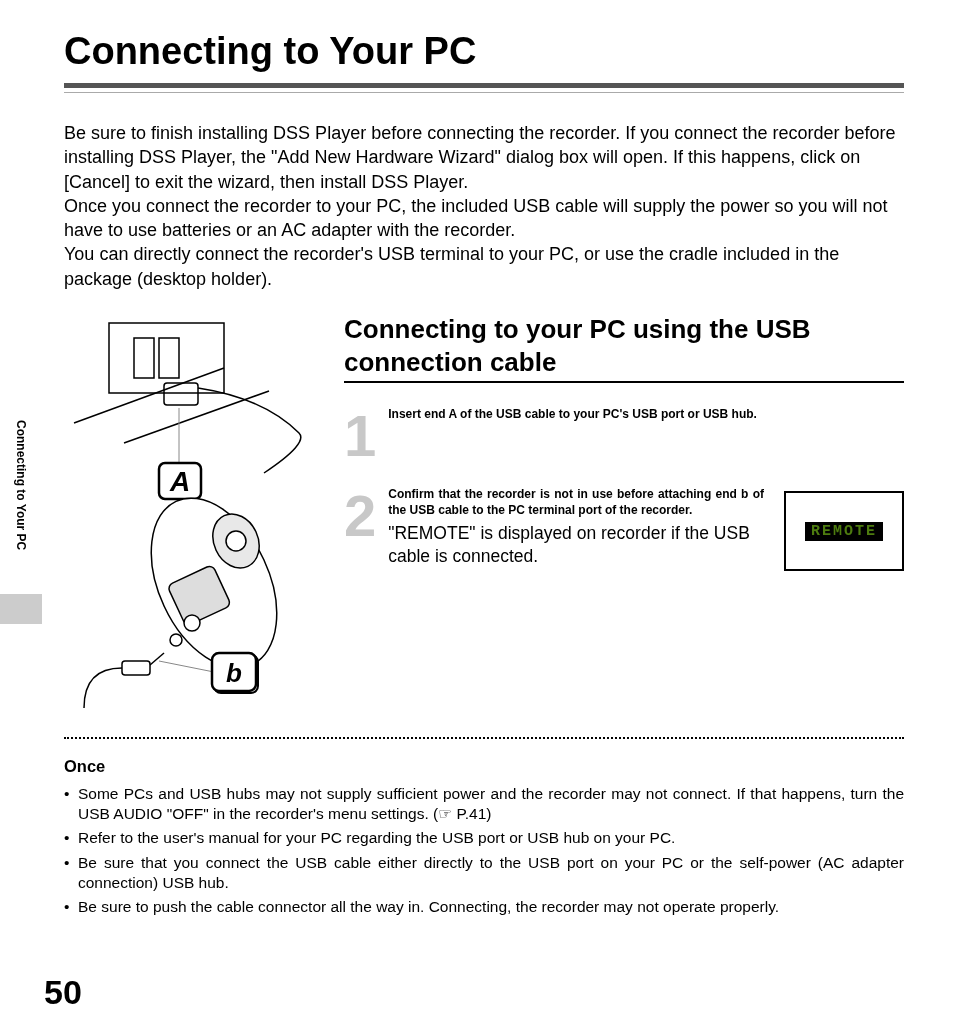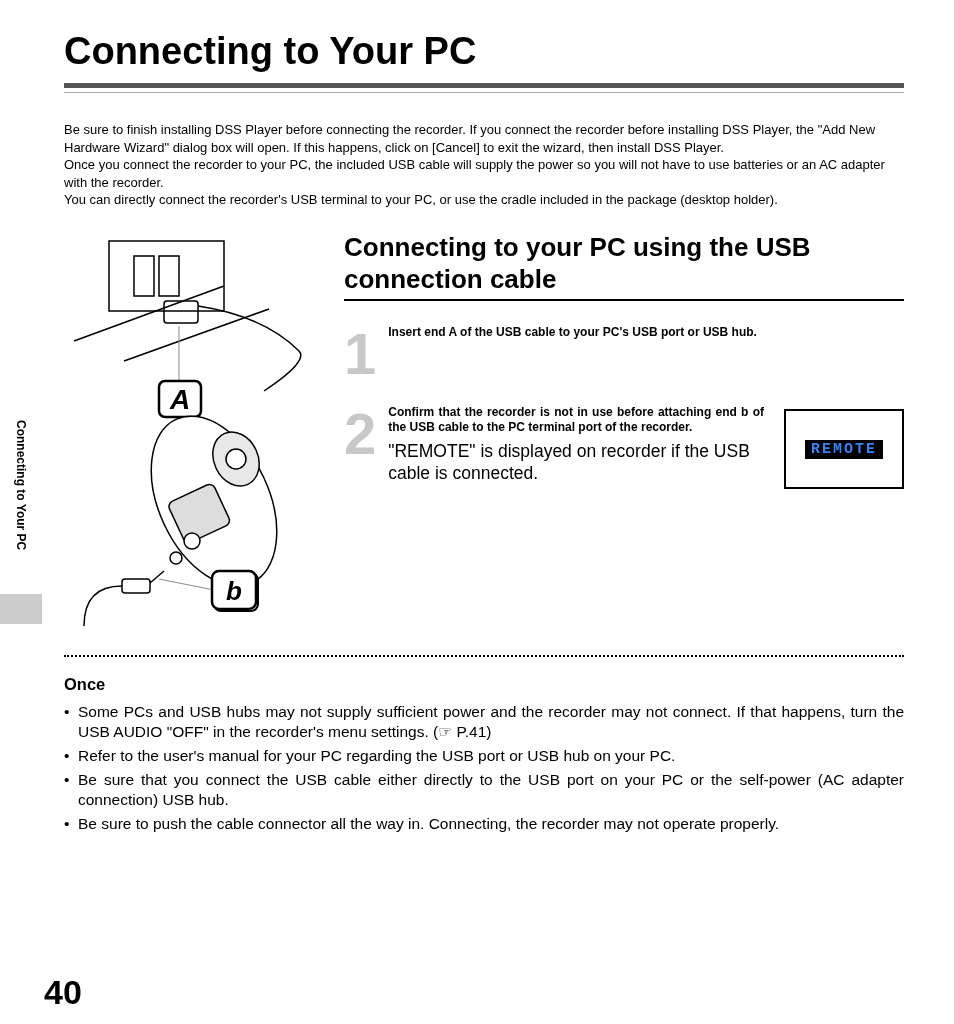--- a/index.html
+++ b/index.html
@@ -26,21 +26,21 @@
     height: 5px;
     background: #555;
     margin-bottom: 4px;
   }
   .rule-thin {
     height: 1px;
     background: #aaa;
     margin-bottom: 28px;
   }
   .intro {
-    font-size: 13px;
+    font-size: 18px;
     line-height: 1.35;
     margin-bottom: 22px;
   }
   .midrow {
     display: flex;
     gap: 30px;
     align-items: flex-start;
     margin-bottom: 24px;
   }
   .diagram {
@@ -94,21 +94,21 @@
   }
   .remote-badge-inner {
     border: 2px solid #000;
     height: 80px;
     display: flex;
     align-items: center;
     justify-content: center;
   }
   .remote-label {
     background: #000;
-    color: #3b82f6;
+    color: #4d7c0f;
     font-family: "Courier New", monospace;
     font-weight: bold;
     font-size: 15px;
     letter-spacing: 2px;
     padding: 1px 6px;
   }
   .step2row {
     display: flex;
     gap: 20px;
     align-items: flex-start;
@@ -260,14 +260,14 @@
   <div class="notes-head">Once</div>
   <ul class="notes" id="notes-list">
       <li>Some PCs and USB hubs may not supply sufficient power and the recorder may not connect. If that happens, turn the USB AUDIO "OFF" in the recorder's menu settings. (☞ P.41)</li>
       <li>Refer to the user's manual for your PC regarding the USB port or USB hub on your PC.</li>
       <li>Be sure that you connect the USB cable either directly to the USB port on your PC or the self-power (AC adapter connection) USB hub.</li>
       <li>Be sure to push the cable connector all the way in. Connecting, the recorder may not operate properly.</li>
     </ul>
 
   <div class="side-label">Connecting to Your PC</div>
   <div class="side-tab"></div>
-  <div class="page-num">40</div>
+  <div class="page-num">50</div>
 </div>
 
 </body></html>

